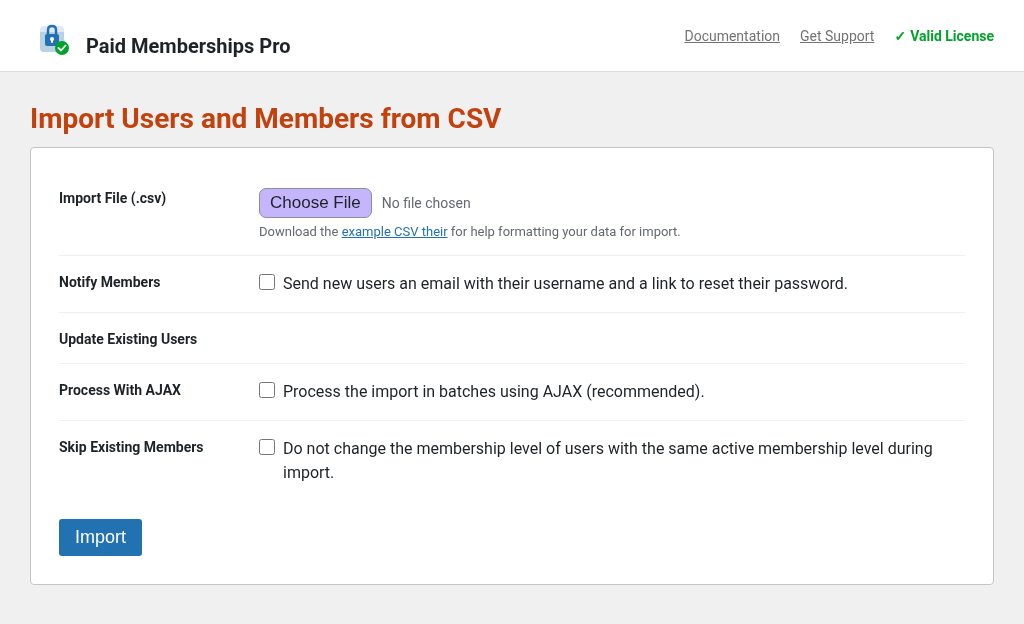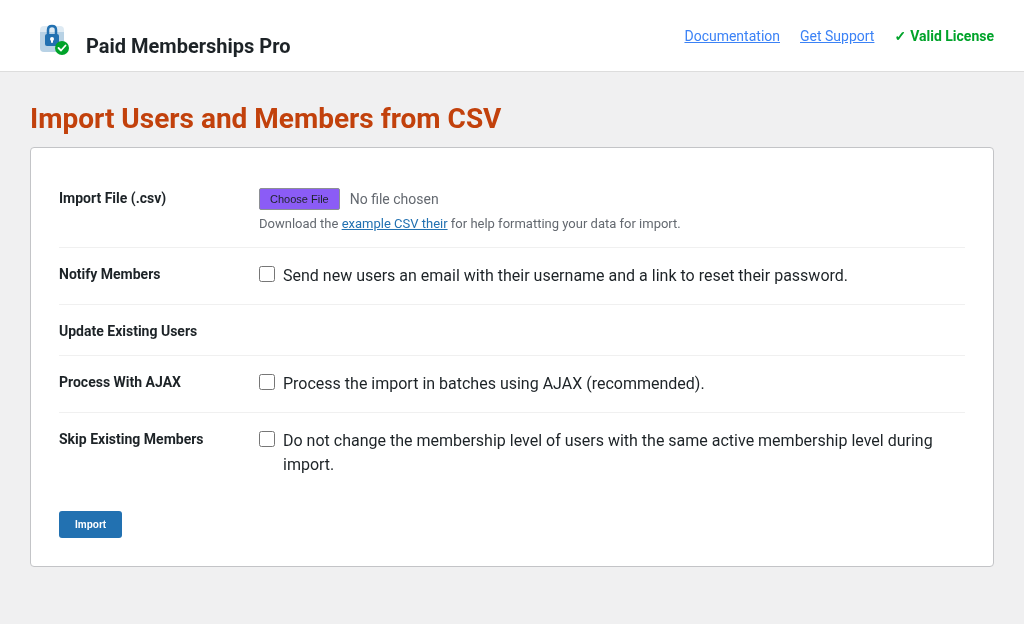--- a/index.html
+++ b/index.html
@@ -45,21 +45,21 @@
       color: #1d2327;
     }
 
     .header-nav {
       display: flex;
       align-items: center;
       gap: 20px;
     }
 
     .header-nav a {
-      color: #3b82f6;
+      color: #737373;
       text-decoration: underline;
       font-size: 14px;
     }
 
     .valid-license {
       color: #00a32a;
       font-weight: 700;
       font-size: 14px;
       display: flex;
       align-items: center;
@@ -116,25 +116,25 @@
     }
 
     .file-input-row {
       display: flex;
       align-items: center;
       gap: 10px;
       margin-bottom: 6px;
     }
 
     .choose-file-btn {
-      background: #8b5cf6;
+      background: #c4b5fd;
       border: 1px solid #8c8f94;
-      border-radius: 2px;
+      border-radius: 7px;
       padding: 4px 10px;
-      font-size: 11px;
+      font-size: 17px;
       cursor: pointer;
       color: #1d2327;
     }
 
     .no-file-text {
       color: #646970;
       font-size: 14px;
     }
 
     .help-text {
@@ -167,22 +167,22 @@
       color: #1d2327;
       line-height: 1.5;
     }
 
     .import-btn {
       background: #2271b1;
       color: #fff;
       border: none;
       border-radius: 3px;
       padding: 8px 16px;
-      font-size: 10px;
-      font-weight: 700;
+      font-size: 18px;
+      font-weight: 400;
       cursor: pointer;
       margin-top: 18px;
     }
   </style>
 </head>
 <body>
 
 <header class="header">
   <div class="header-logo">
 

